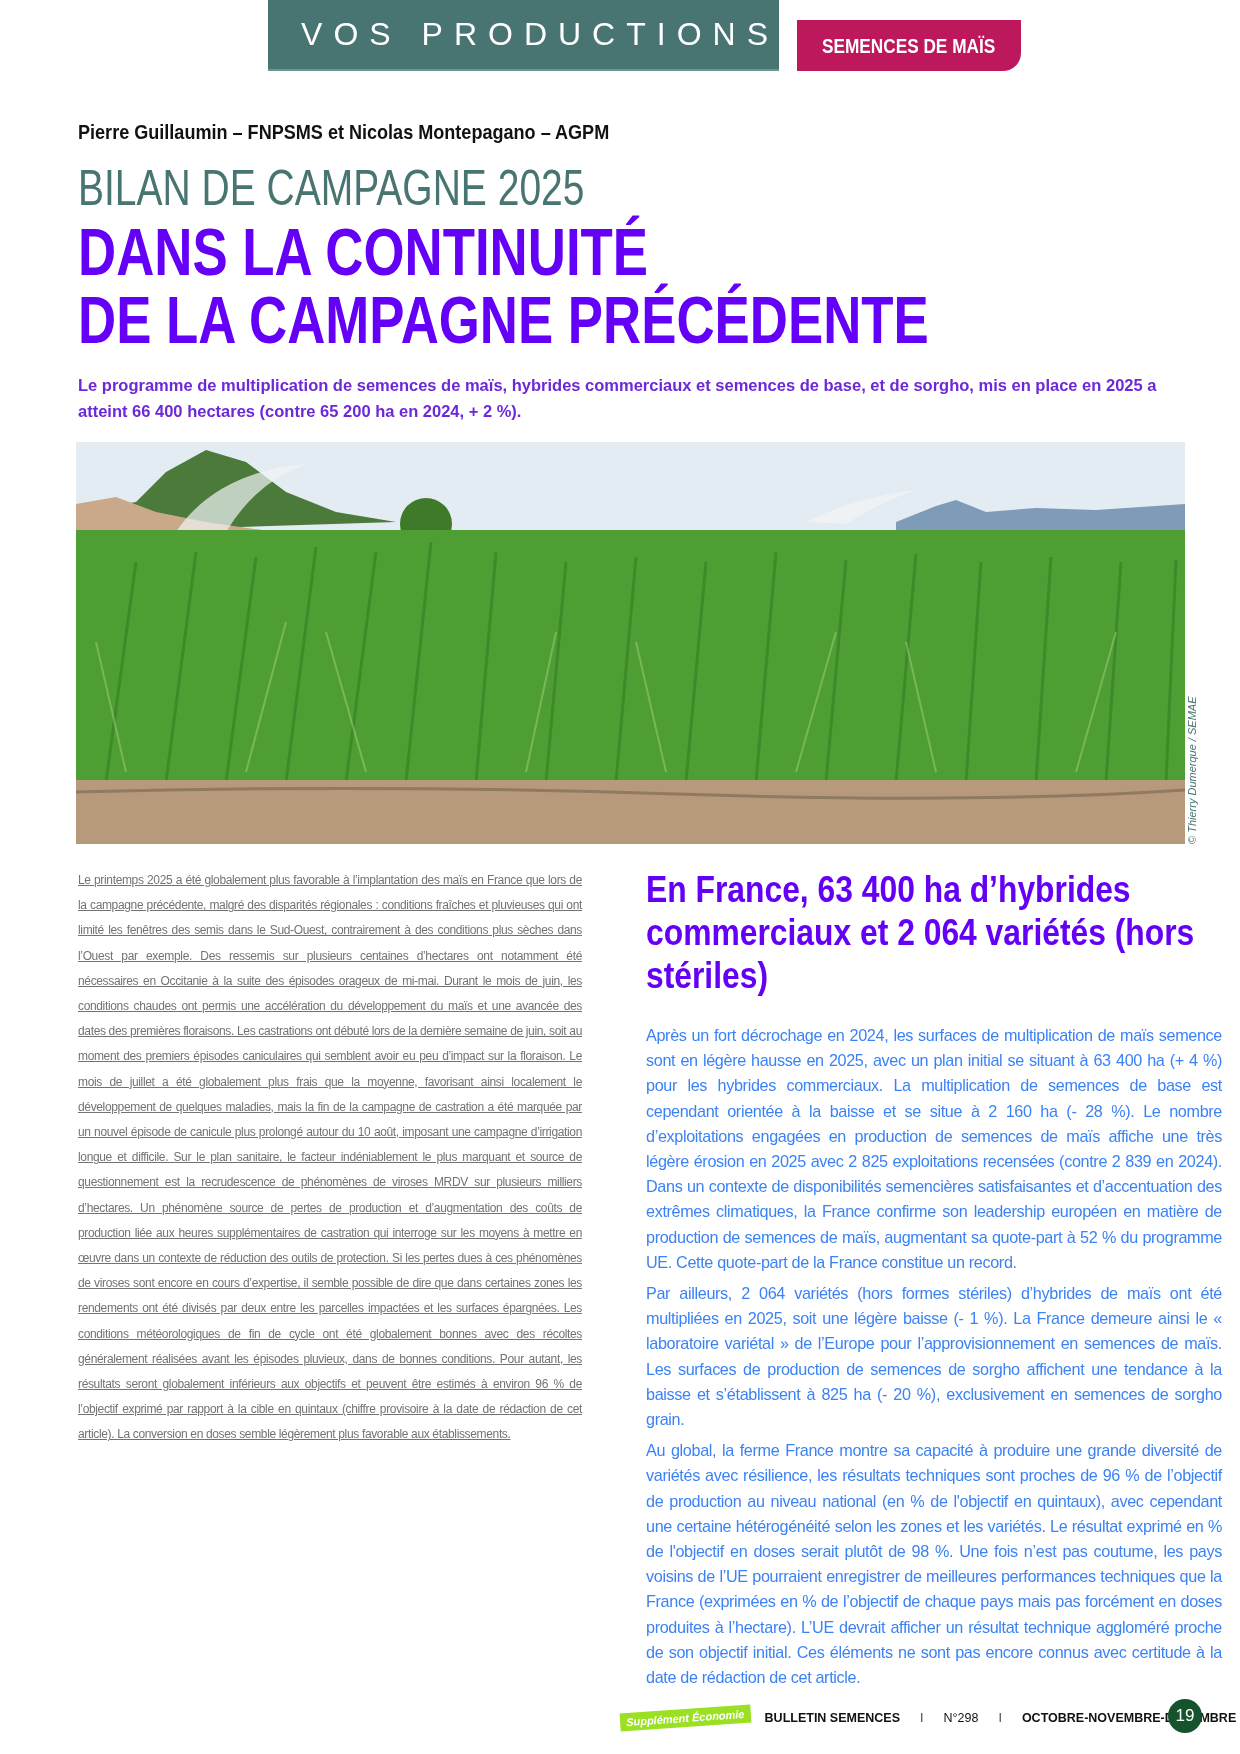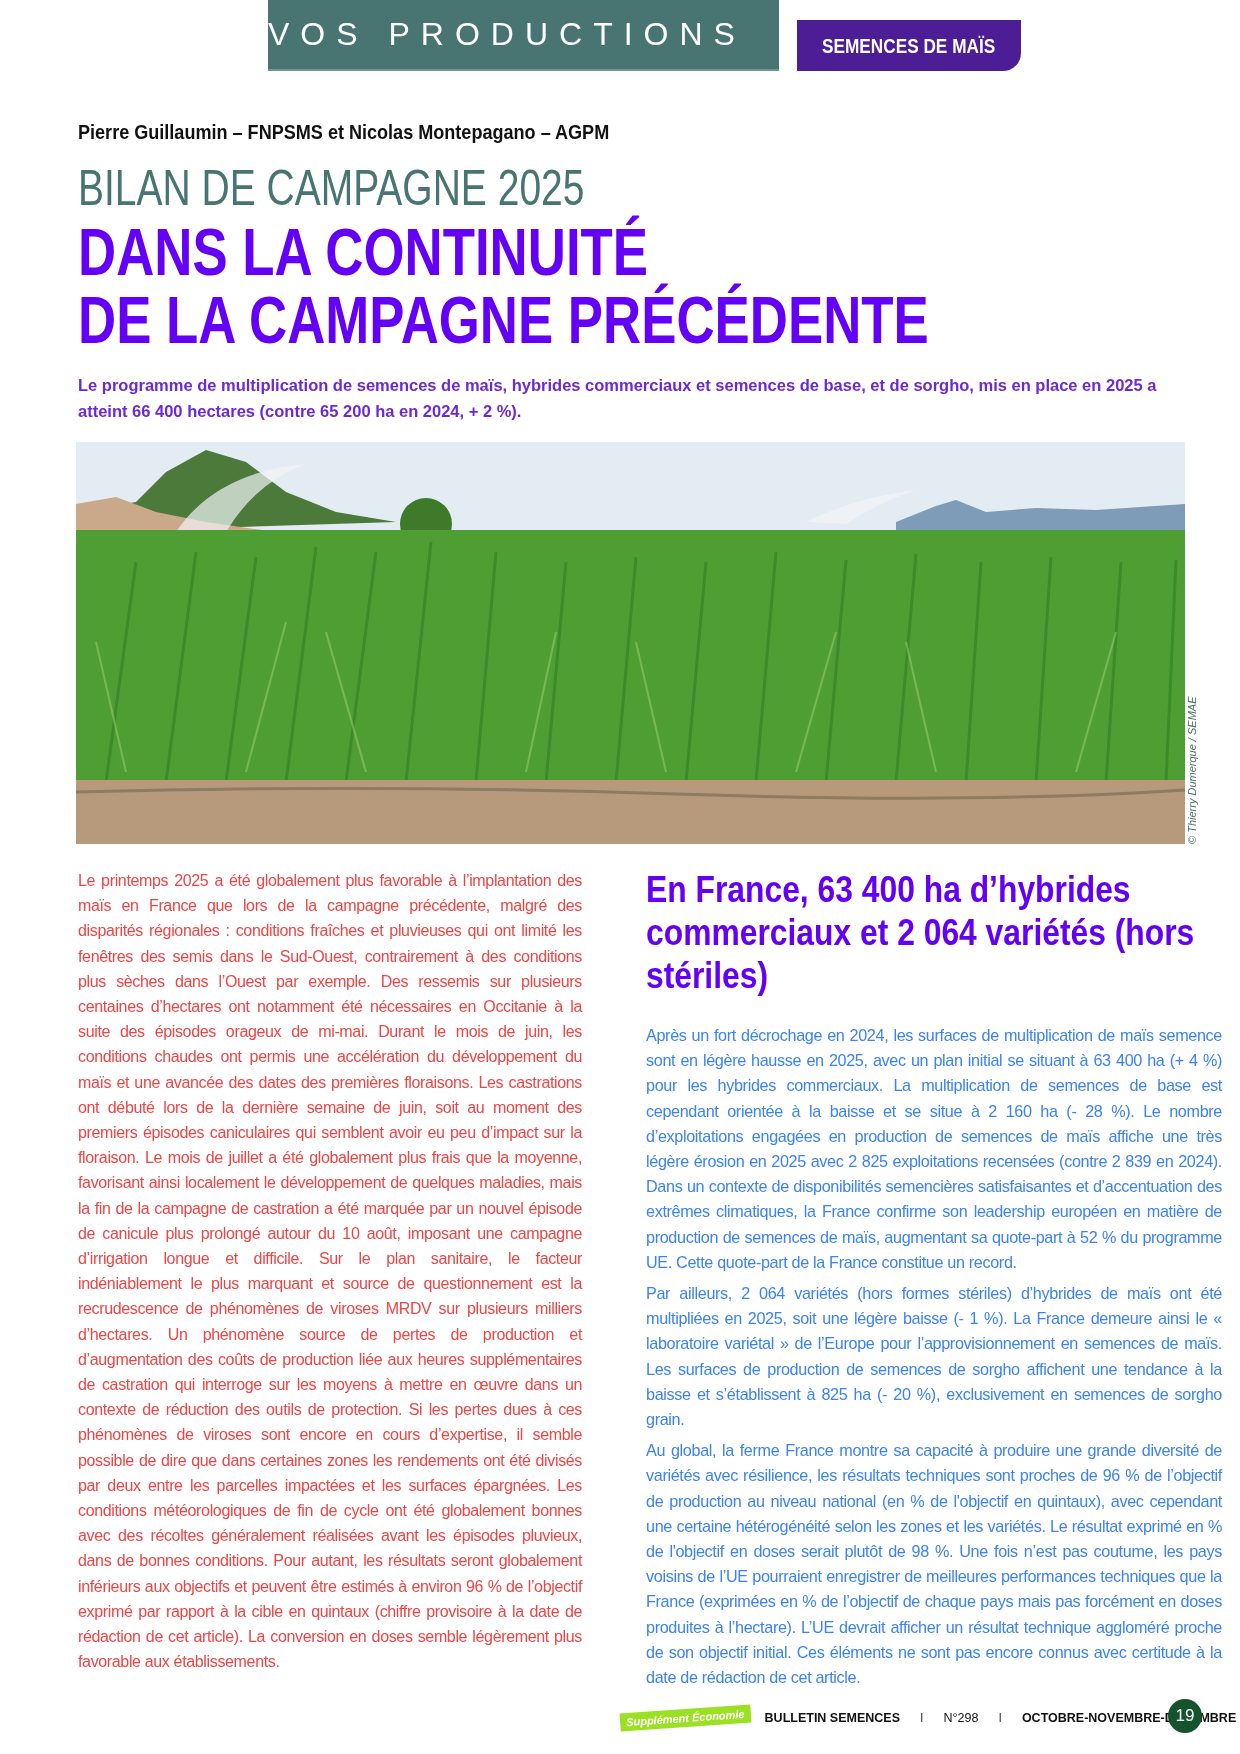--- a/index.html
+++ b/index.html
@@ -2,29 +2,29 @@
 <html><head>
 <meta charset="utf-8">
 <style>
   * { box-sizing: border-box; margin: 0; padding: 0; }
   html, body { width: 1240px; height: 1754px; background: #ffffff; overflow: hidden; }
   body { position: relative; font-family: "Liberation Sans", sans-serif; color: #1a1a1a; }
 
   .section-bar {
     position: absolute; left: 268px; top: 0; width: 511px; height: 71px;
     background: #487471; border-bottom: 2px solid #6f9592;
-    display: flex; align-items: center; justify-content: flex-start;
+    display: flex; align-items: center; justify-content: flex-end;
   }
   .section-bar span {
     color: #ffffff; font-family: "Liberation Sans", sans-serif; font-size: 32px;
     letter-spacing: 11px; font-weight: 400;
   }
   .topic-tag {
     position: absolute; left: 797px; top: 20px; width: 224px; height: 51px;
-    background: #4c1d95; border-top-right-radius: 0; border-bottom-right-radius: 18px;
+    background: #be185d; border-top-right-radius: 0; border-bottom-right-radius: 18px;
     display: flex; align-items: center; justify-content: center;
   }
   .topic-tag span {
     color: #ffffff; font-family: "Liberation Sans", sans-serif; font-weight: 700; font-size: 21px;
     transform: scaleX(0.82); white-space: nowrap;
   }
 
   .authors {
     position: absolute; left: 78px; top: 120px; font-size: 21px; font-weight: 700; color: #111;
     transform: scaleX(0.86); transform-origin: left; white-space: nowrap;
@@ -51,22 +51,23 @@
     position: absolute; left: 1186px; top: 720px; width: 22px; height: 124px;
     color: #487471; font-size: 11px; font-style: italic;
   }
   .photo-credit span {
     position: absolute; left: 0; top: 124px; transform: rotate(-90deg); transform-origin: left top;
     white-space: nowrap; display: block;
   }
 
   .col-left {
     position: absolute; left: 78px; top: 868px; width: 504px;
-    font-size: 16px; line-height: 25.2px; text-align: justify; color: #ef4444;
+    font-size: 12px; line-height: 25.2px; text-align: justify; color: #737373;
     font-family: "Liberation Sans Narrow", "Liberation Sans", sans-serif;
+    text-decoration: underline;
   }
   .col-left p { letter-spacing: -0.35px; }
 
   .col-right { position: absolute; left: 598px; top: 868px; width: 576px; margin-left: 48px; }
   .subhead {
     color: #6400f5; font-weight: 700; font-size: 37px; line-height: 43px;
     transform: scaleX(0.86); transform-origin: left; width: 660px;
   }
   .col-right .body {
     margin-top: 26px; font-size: 16.2px; line-height: 25.2px; text-align: justify; color: #3b82f6;

